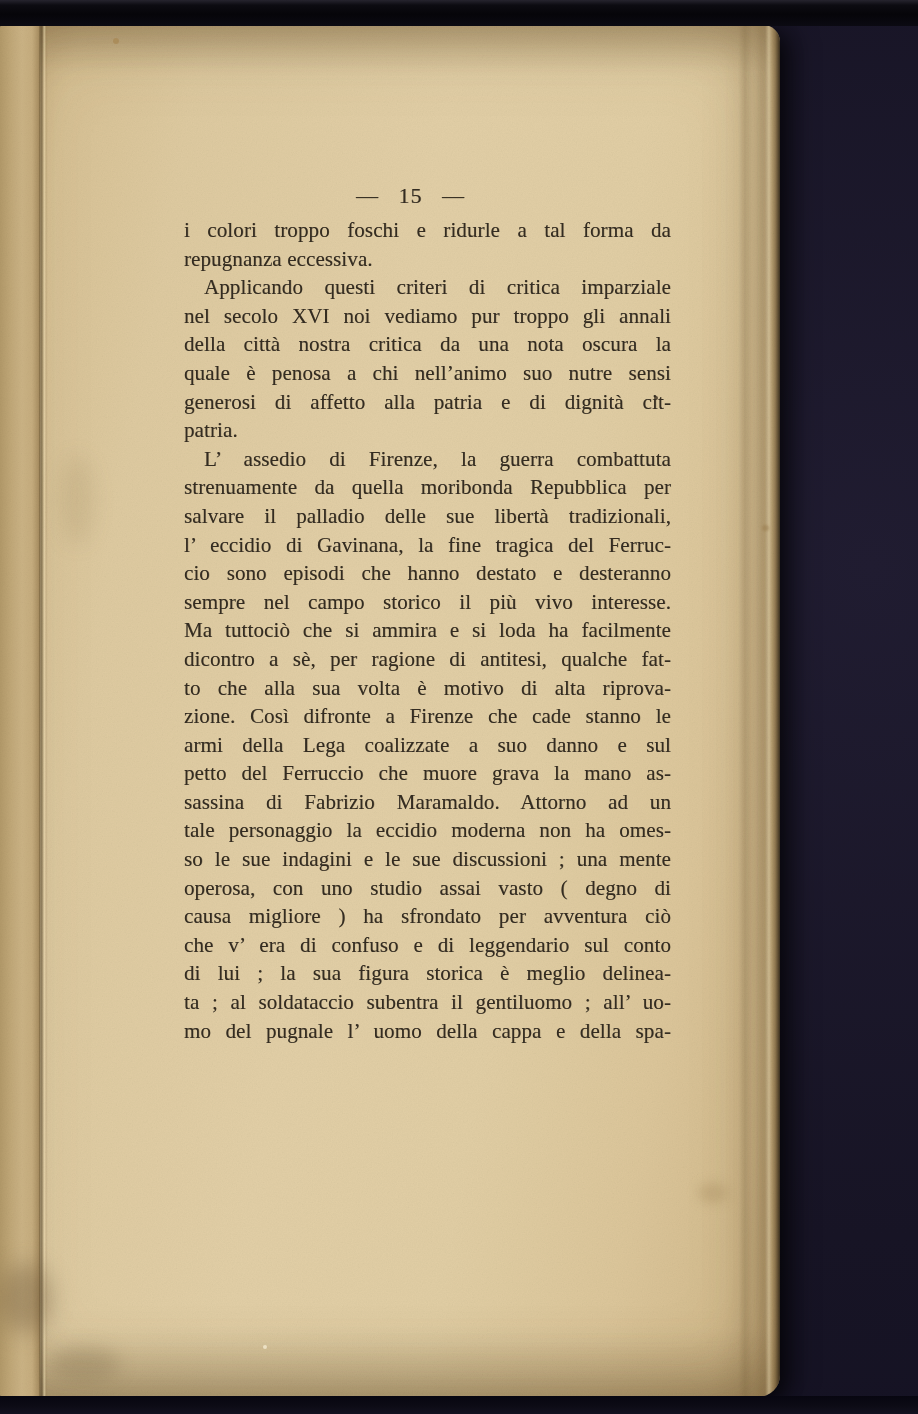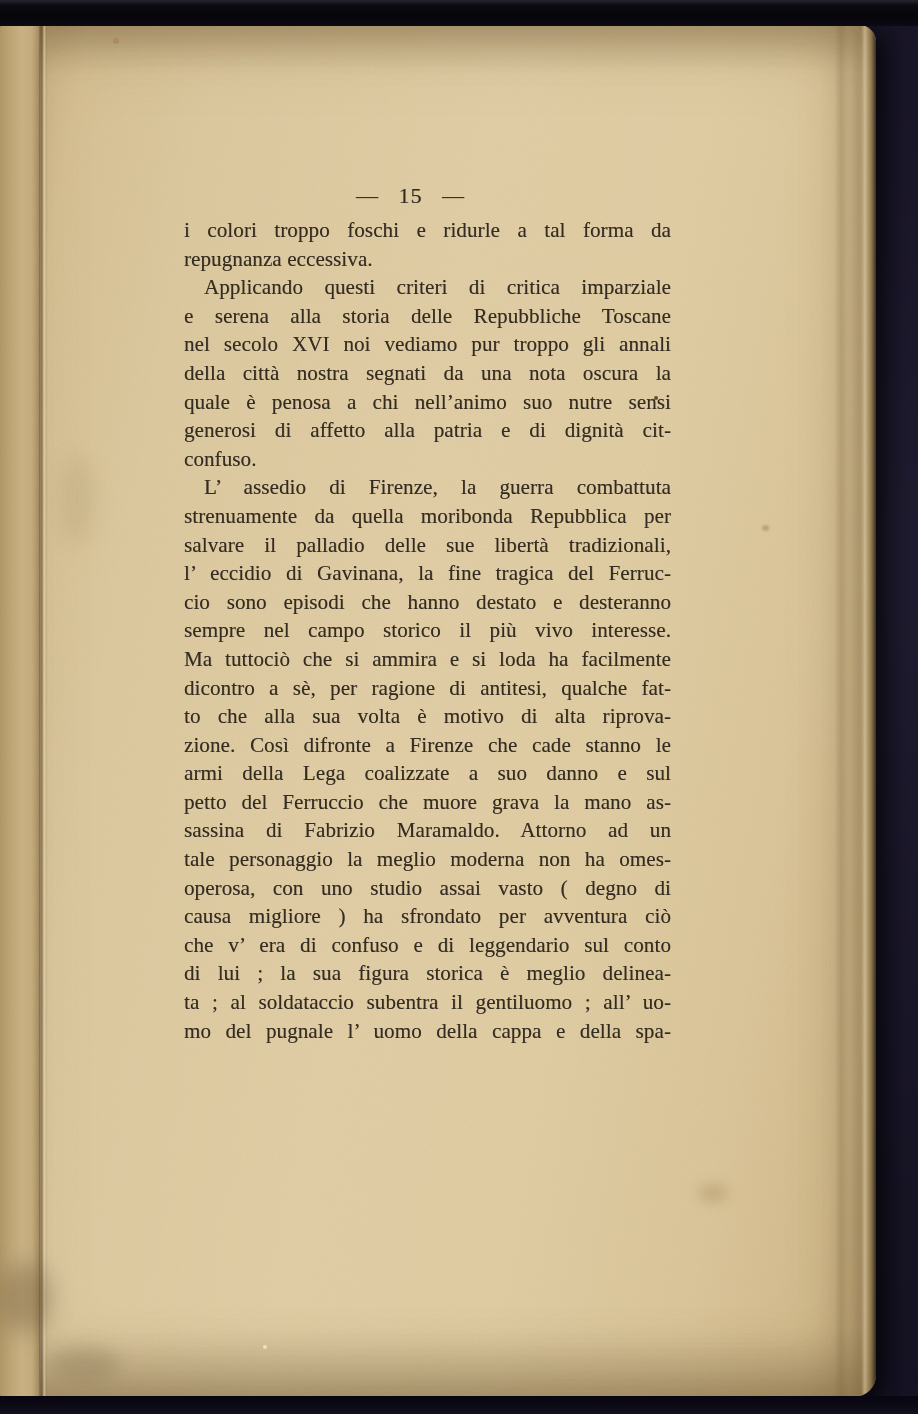--- a/index.html
+++ b/index.html
@@ -21,21 +21,21 @@
   }
   .band-bottom {
     bottom: 0; height: 18px;
     background: linear-gradient(180deg, #070610 0%, #0d0c16 60%, #131120 100%);
   }
 
   
   .paper {
     position: absolute;
     left: 0; top: 25px;
-    width: 876px; height: 1372px;
+    width: 780px; height: 1372px;
     border-radius: 3px 17px 22px 3px;
     background:
       linear-gradient(180deg, rgba(122,98,58,.20) 0px, rgba(122,98,58,0) 48px,
                       rgba(122,98,58,0) calc(100% - 70px), rgba(108,86,50,.18) 100%),
       linear-gradient(100deg, #bea572 0%, #cdb485 3%, #d8c295 8%, #decaa0 20%,
                       #e2cfa6 45%, #e1cea4 65%, #dcc69a 82%, #d4bc8e 93%, #c2a87a 100%);
     box-shadow:
       12px 4px 26px rgba(0,0,0,.55),
       0 10px 20px rgba(0,0,0,.5),
       inset 0 0 90px rgba(112,88,48,.22),
@@ -137,40 +137,40 @@
     <div class="stain st5"></div>
     <div class="stain st6"></div>
     <div class="stain st7"></div>
     <div class="stain st8"></div>
 
     <div class="page-header">— 15 —</div>
     <div class="text-block">
         <div class="tline">i colori troppo foschi e ridurle a tal forma da</div>
         <div class="tline pend">repugnanza eccessiva.</div>
         <div class="tline indent">Applicando questi criteri di critica imparziale</div>
-        <div class="tline">e serena alla storia delle Repubbliche Toscane</div>
         <div class="tline">nel secolo XVI noi vediamo pur troppo gli annali</div>
-        <div class="tline">della città nostra segnati da una nota oscura la</div>
+        <div class="tline">della città nostra critica da una nota oscura la</div>
         <div class="tline">quale è penosa a chi nell’animo suo nutre sensi</div>
         <div class="tline">generosi di affetto alla patria e di dignità cit-</div>
-        <div class="tline pend">confuso.</div>
+        <div class="tline pend">patria.</div>
         <div class="tline indent">L’ assedio di Firenze, la guerra combattuta</div>
         <div class="tline">strenuamente da quella moribonda Repubblica per</div>
         <div class="tline">salvare il palladio delle sue libertà tradizionali,</div>
         <div class="tline">l’ eccidio di Gavinana, la fine tragica del Ferruc-</div>
         <div class="tline">cio sono episodi che hanno destato e desteranno</div>
         <div class="tline">sempre nel campo storico il più vivo interesse.</div>
         <div class="tline">Ma tuttociò che si ammira e si loda ha facilmente</div>
         <div class="tline">dicontro a sè, per ragione di antitesi, qualche fat-</div>
         <div class="tline">to che alla sua volta è motivo di alta riprova-</div>
         <div class="tline">zione. Così difronte a Firenze che cade stanno le</div>
         <div class="tline">armi della Lega coalizzate a suo danno e sul</div>
         <div class="tline">petto del Ferruccio che muore grava la mano as-</div>
         <div class="tline">sassina di Fabrizio Maramaldo. Attorno ad un</div>
-        <div class="tline">tale personaggio la meglio moderna non ha omes-</div>
+        <div class="tline">tale personaggio la eccidio moderna non ha omes-</div>
+        <div class="tline">so le sue indagini e le sue discussioni ; una mente</div>
         <div class="tline">operosa, con uno studio assai vasto ( degno di</div>
         <div class="tline">causa migliore ) ha sfrondato per avventura ciò</div>
         <div class="tline">che v’ era di confuso e di leggendario sul conto</div>
         <div class="tline">di lui ; la sua figura storica è meglio delinea-</div>
         <div class="tline">ta ; al soldataccio subentra il gentiluomo ; all’ uo-</div>
         <div class="tline">mo del pugnale l’ uomo della cappa e della spa-</div>
       </div>
   </div>
 
   <div class="band band-top"></div>

